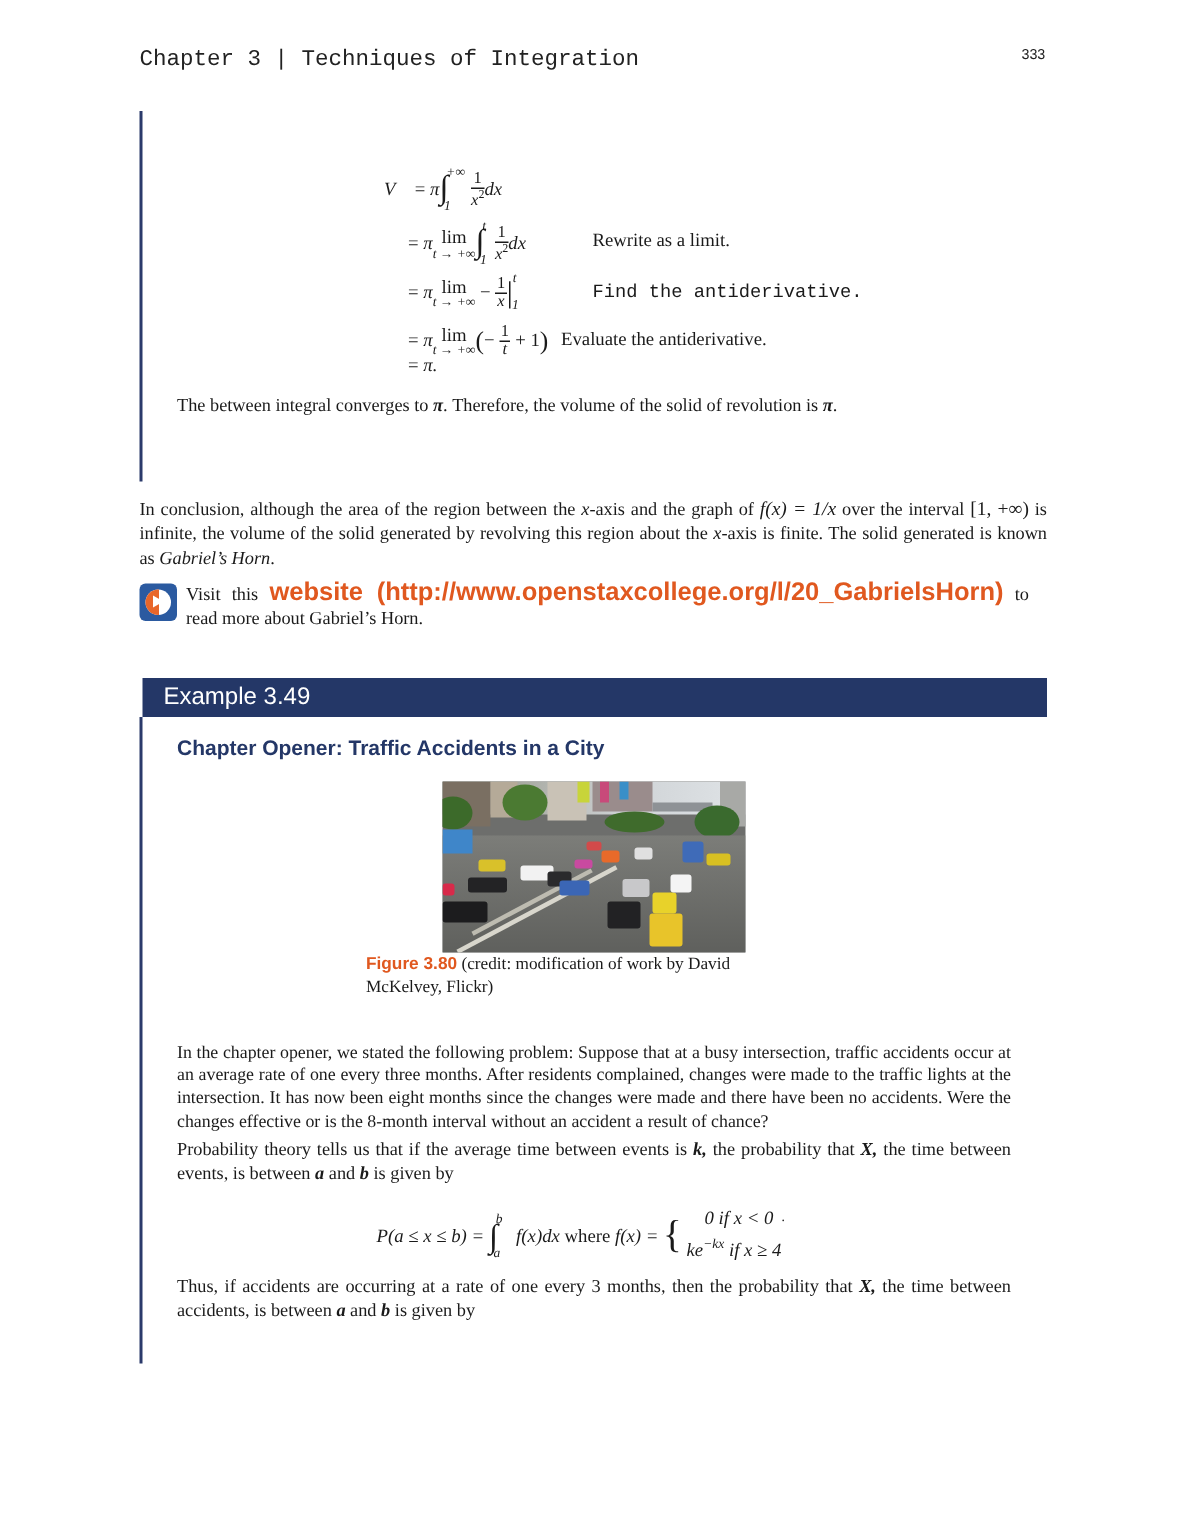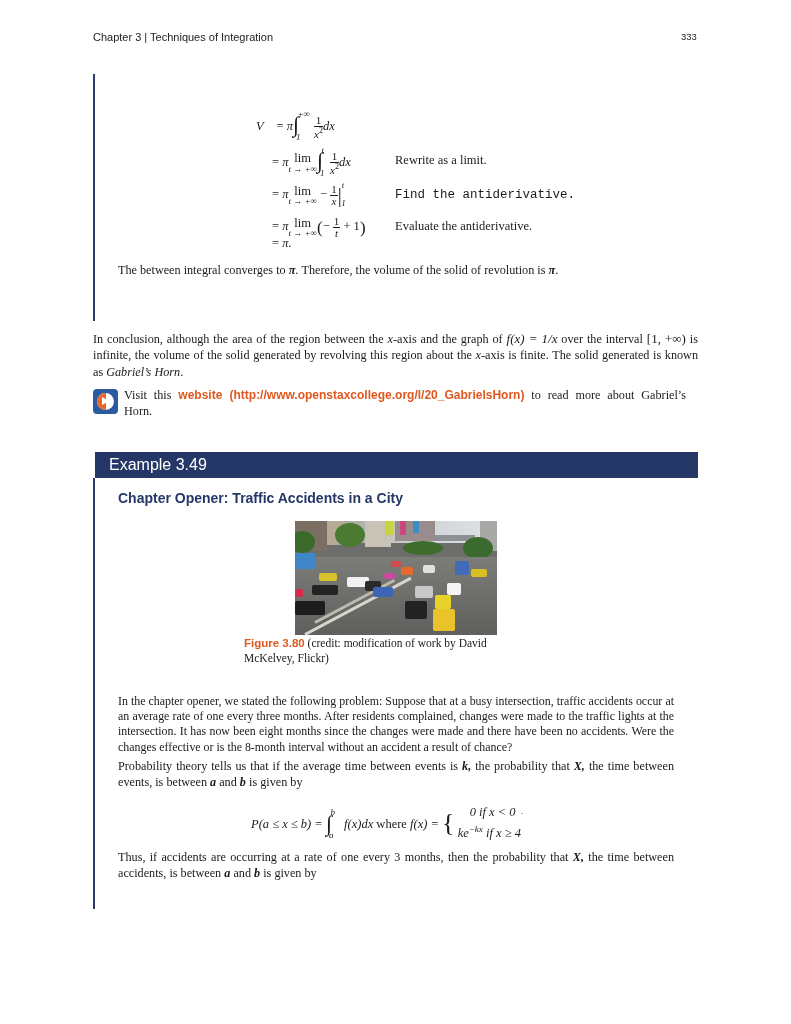--- a/index.html
+++ b/index.html
@@ -1,17 +1,17 @@
 <!DOCTYPE html>
 <html><head>
   <meta charset="utf-8">
   <style>
     html, body { margin: 0; padding: 0; background: #ffffff; }
     body { width: 791px; height: 1024px; position: relative; overflow: hidden; font-family: "Liberation Serif", serif; color: #1a1a1a; }
-    .hdr-left { position: absolute; left: 93px; top: 31px; font-family: Liberation Sans, sans-serif; font-size: 11px; color: #222; }
+    .hdr-left { position: absolute; left: 93px; top: 31px; font-family: Liberation Mono, monospace; font-size: 15px; color: #222; }
     .hdr-right { position: absolute; left: 681px; top: 31px; font-family: "Liberation Sans", sans-serif; font-size: 9.5px; color: #222; }
     .vbar { position: absolute; left: 93px; width: 2px; background: #2b3a6b; }
 
     .math { font-family: "Liberation Serif", serif; font-style: italic; }
     .mrow { position: absolute; font-size: 12.5px; white-space: nowrap; }
     .lbl { position: absolute; font-size: 12.5px; font-family: "Liberation Serif", serif; white-space: nowrap; }
     .frac { display: inline-block; vertical-align: middle; text-align: center; line-height: 1; }
     .frac .num { display: block; font-size: 11px; border-bottom: 1px solid #1a1a1a; padding: 0 1px; }
     .frac .den { display: block; font-size: 11px; }
     .intg { font-size: 22px; font-style: italic; vertical-align: middle; position: relative; }
@@ -22,21 +22,21 @@
     .lim .u { display: block; font-size: 9px; font-style: italic; }
 
     .para { position: absolute; font-size: 12.2px; line-height: 16.3px; text-align: justify; }
     .para i { font-style: italic; }
     .b { font-weight: bold; font-style: italic; }
 
     .link-icon { position: absolute; left: 93px; top: 389px; width: 25px; height: 25px; border-radius: 4px; background: #2b5aa0; box-sizing: border-box; }
     .link-icon .disc { position: absolute; left: 4px; top: 4px; width: 17px; height: 17px; border-radius: 50%; background: #ffffff; }
     .link-icon .disc .tri { position: absolute; left: 6px; top: 4px; width: 0; height: 0; border-top: 4.5px solid transparent; border-bottom: 4.5px solid transparent; border-left: 7px solid #e8662a; }
     .link-icon .disc .half { position: absolute; left: 0; top: 0; width: 8.5px; height: 17px; border-radius: 8.5px 0 0 8.5px; background: #e8662a; }
-    .link { font-family: "Liberation Sans", sans-serif; font-weight: bold; color: #e0581f; font-size: 12px; }
+    .link { font-family: "Liberation Sans", sans-serif; font-weight: bold; color: #e0581f; font-size: 17px; }
 
     .ex-bar { position: absolute; left: 95px; top: 452px; width: 603px; height: 26px; background: #243767; color: #fff; font-family: "Liberation Sans", sans-serif; font-size: 16px; line-height: 26px; padding-left: 14px; box-sizing: border-box; }
     .ex-title { position: absolute; left: 118px; top: 490px; font-family: "Liberation Sans", sans-serif; font-weight: bold; font-size: 14px; color: #243767; }
 
     .photo { position: absolute; left: 295px; top: 521px; width: 202px; height: 114px; overflow: hidden; background: #6d6e6c; }
     .photo .sky { position: absolute; left: 0; top: 0; width: 100%; height: 22px; background: linear-gradient(90deg,#8a8a7a,#cfd3d6 60%,#dfe3e6); }
     .photo .bldg { position: absolute; top: 0; background: #8b8072; }
     .photo .tree { position: absolute; border-radius: 50%; background: #3c6a2a; }
     .photo .road { position: absolute; left: 0; top: 36px; width: 100%; height: 78px; background: linear-gradient(180deg,#7c7d79,#5f605d); }
     .photo .car { position: absolute; border-radius: 2px; }
@@ -66,21 +66,21 @@
   <div class="lbl" style="left:395px;top:153px;">Rewrite as a limit.</div>
 
   <div class="mrow math" style="left:272px;top:184px;">
     <span style="font-style:normal;">= </span>π<span class="lim"><span class="w">lim</span><span class="u">t → +∞</span></span> <span style="font-style:normal;">−</span> <span class="frac"><span class="num" style="font-style:normal;">1</span><span class="den">x</span></span><span style="font-style:normal;font-size:20px;vertical-align:middle;">|</span><span class="sup" style="top:-10px;">t</span><span class="sub" style="top:8px;left:-3px;">1</span>
   </div>
   <div class="lbl" style="left:395px;top:188px;font-family:Liberation Mono, monospace;">Find the antiderivative.</div>
 
   <div class="mrow math" style="left:272px;top:216px;">
     <span style="font-style:normal;">= </span>π<span class="lim"><span class="w">lim</span><span class="u">t → +∞</span></span><span style="font-style:normal;font-size:17px;vertical-align:middle;">(</span><span style="font-style:normal;">−</span> <span class="frac"><span class="num" style="font-style:normal;">1</span><span class="den">t</span></span> <span style="font-style:normal;">+ 1</span><span style="font-style:normal;font-size:17px;vertical-align:middle;">)</span>
   </div>
-  <div class="lbl" style="left:395px;top:219px;">Evaluate the antiderivative.</div>
+  <div class="lbl" style="left:374px;top:219px;">Evaluate the antiderivative.</div>
 
   <div class="mrow math" style="left:272px;top:236px;">
     <span style="font-style:normal;">= </span>π.
   </div>
 </div>
 
 <div class="para" style="left:118px;top:262px;width:580px;">
   <span>The between integral converges to </span><span class="b">π</span><span>.  Therefore, the volume of the solid of revolution is </span><span class="b">π</span><span>.</span>
 </div>
 

